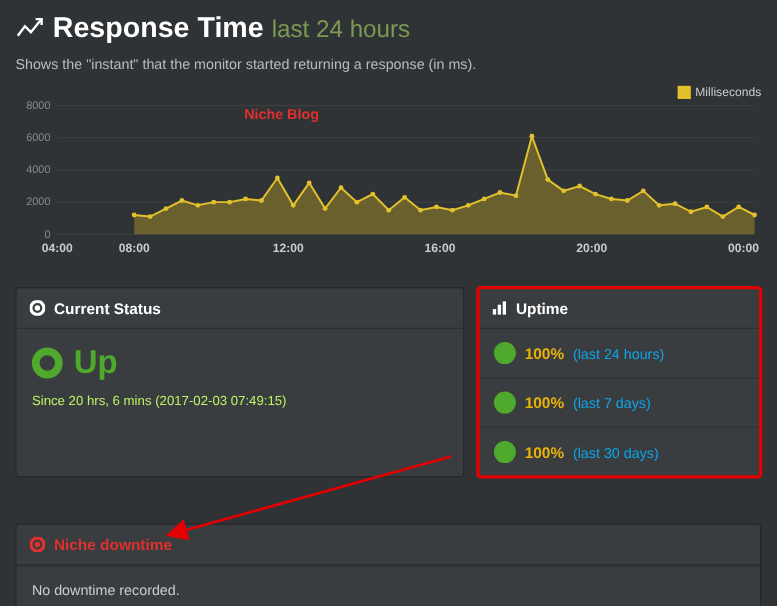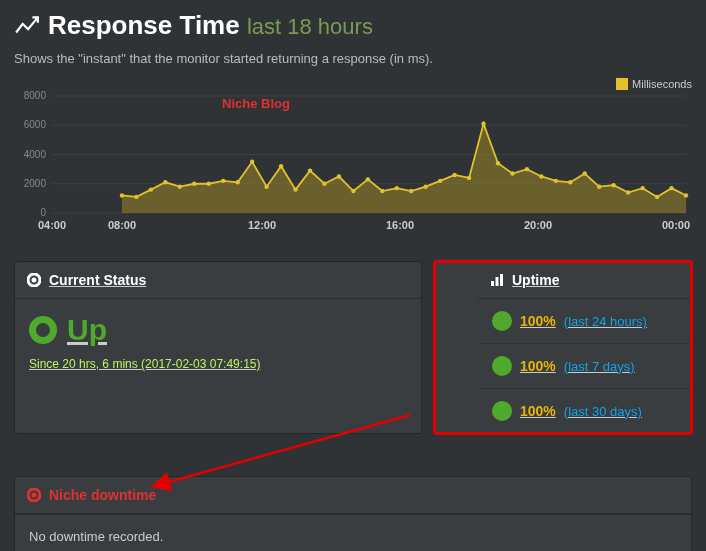--- a/index.html
+++ b/index.html
@@ -17,29 +17,29 @@
   .header-row svg { flex-shrink: 0; }
   h1 { color: #fff; font-size: 26px; font-weight: bold; }
   h1 .sub { color: #7a9a52; font-size: 22px; font-weight: normal; }
   .desc { color: #bbb; font-size: 13px; margin: 10px 0 12px; }
   .chart-wrap { position: relative; height: 175px; }
   .legend { position: absolute; right: 0; top: 0; display: flex; align-items: flex-start; gap: 4px; font-size: 11px; color: #ccc; }
   .legend-swatch { width: 12px; height: 12px; background: #e2c12d; display: inline-block; }
   .chart-svg { width: 100%; height: 155px; display: block; }
   .annot { position: absolute; color: #e03030; font-weight: bold; font-size: 13px; left: 208px; top: 18px; pointer-events:none;text-align:center;}
   .panels { display: flex; gap: 12px; margin-top: 8px; }
-  .panel { background: #393d3f; border: 1px solid #262626; border-radius: 3px; flex: 1; text-decoration: underline; }
+  .panel { background: #393d3f; border: 1px solid #262626; border-radius: 3px; flex: 1; }
   .panel-head { display: flex; align-items: center; gap: 8px; padding: 10px 12px; border-bottom: 1px solid #2c2c2c; }
   .panel-head h2 { color: #fff; font-size: 14px; font-weight: bold; }
   .panel-body { padding: 14px 14px; }
   .status-row { display: flex; align-items: center; gap: 10px; }
   .donut { width: 28px; height: 28px; border-radius: 50%; border: 7px solid #4fa92c; background: transparent; }
   .status-label { color: #4fa92c; font-size: 30px; font-weight: bold; }
   .since { color: #bef264; font-size: 12px; margin-top: 10px; }
-  .uptime-panel { outline: 3px solid #e40000; outline-offset: -2px; padding-left: 43px; }
+  .uptime-panel { outline: 3px solid #e40000; outline-offset: -2px; }
   .uptime-list .item { display: flex; align-items: center; gap: 8px; padding: 12px 14px; border-top: 1px solid #2f3234; }
   .uptime-list .item:first-child { border-top: none; }
   .seal { width: 20px; height: 20px; position: relative; display: inline-block; }
   .seal::before { content:""; position:absolute; inset:0; background:#4fa92c; border-radius:50%; }
   .seal svg { position:absolute; inset:0; }
   .pct { color: #eab308; font-weight: bold; font-size: 14px; }
   .rng { color: #0ea5e9; font-size: 13px; text-align: center; }
   .latest-dt { margin-top: 42px; background:#393d3f; border:1px solid #262626; border-radius:3px; }
   .latest-dt .panel-head h2 { color: #e03030; }
   .latest-body { padding: 14px; color: #ccc; font-size: 13px; border-top: 1px solid #2c2c2c;}
@@ -50,21 +50,21 @@
 </head>
 <body>
 
 <div class="header-row">
   <svg width="26" height="26" viewBox="0 0 24 24" fill="none" stroke="#fff" stroke-width="2">
     <polyline points="2,18 8,10 13,15 22,4"></polyline>
     <polyline points="17,4 22,4 22,9"></polyline>
   </svg>
   <h1>
     <span>Response Time</span>
-    <span class="sub">last 18 hours</span>
+    <span class="sub">last 24 hours</span>
   </h1>
 </div>
 
 <p class="desc">Shows the "instant" that the monitor started returning a response (in ms).</p>
 
 <div class="chart-wrap">
   <div class="legend">
     <span class="legend-swatch"></span>
     <span>Milliseconds</span>
   </div>

